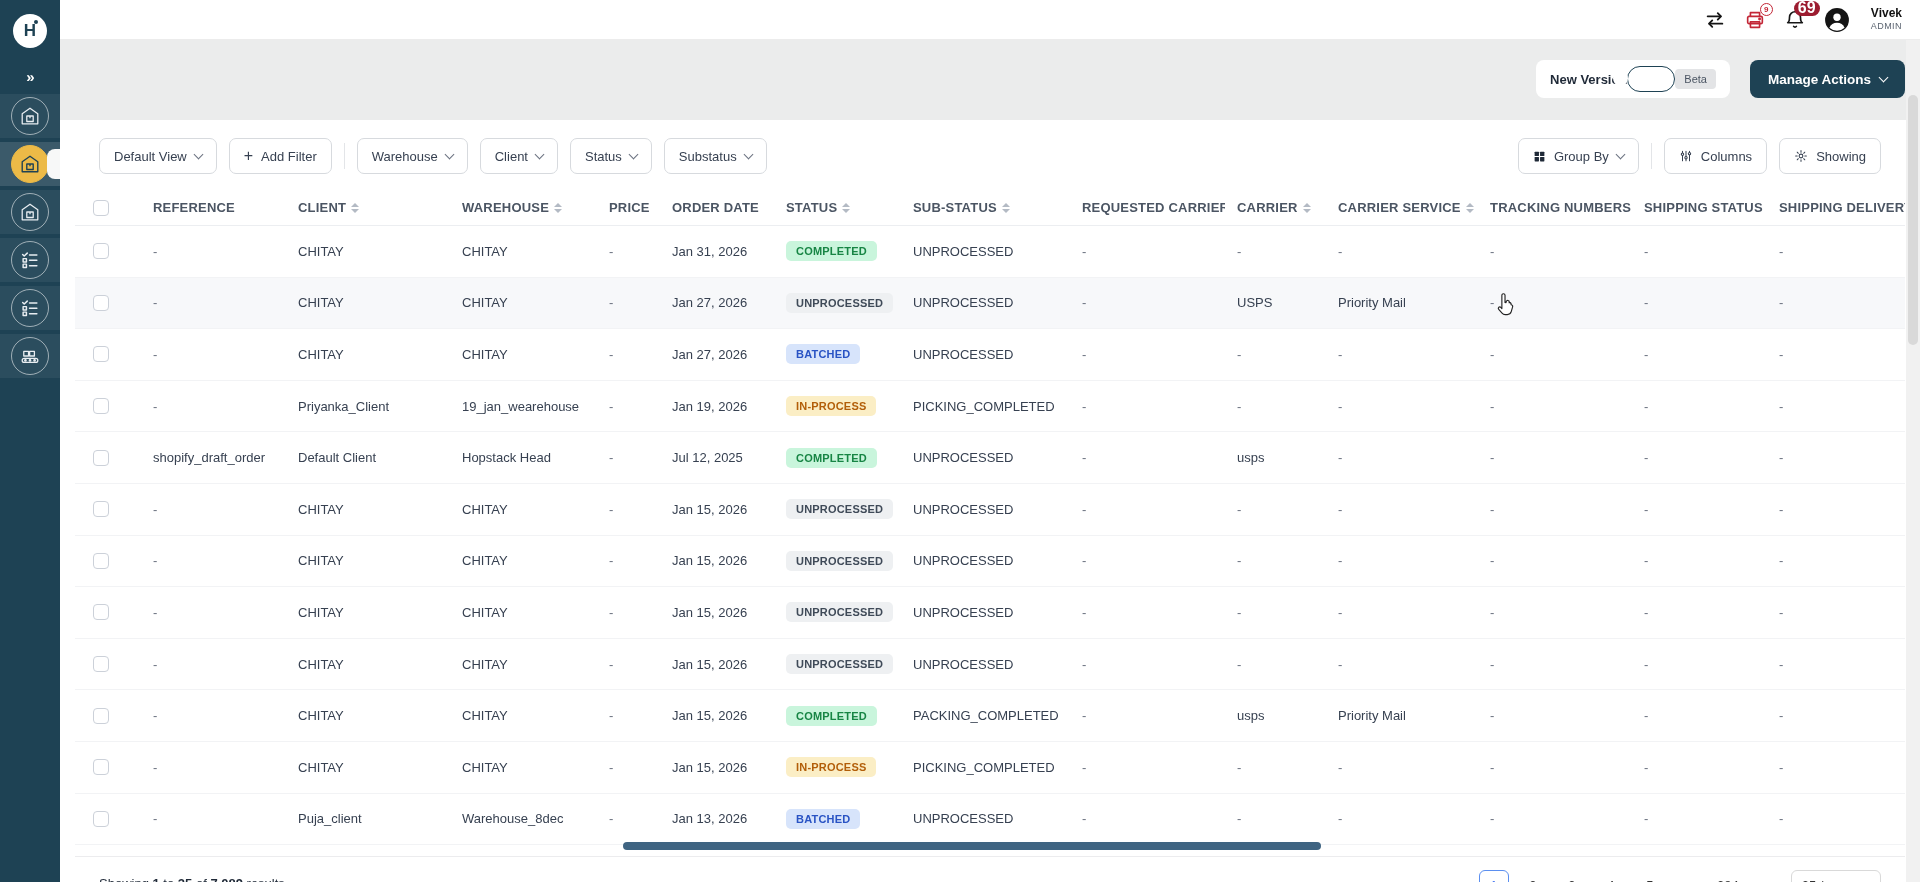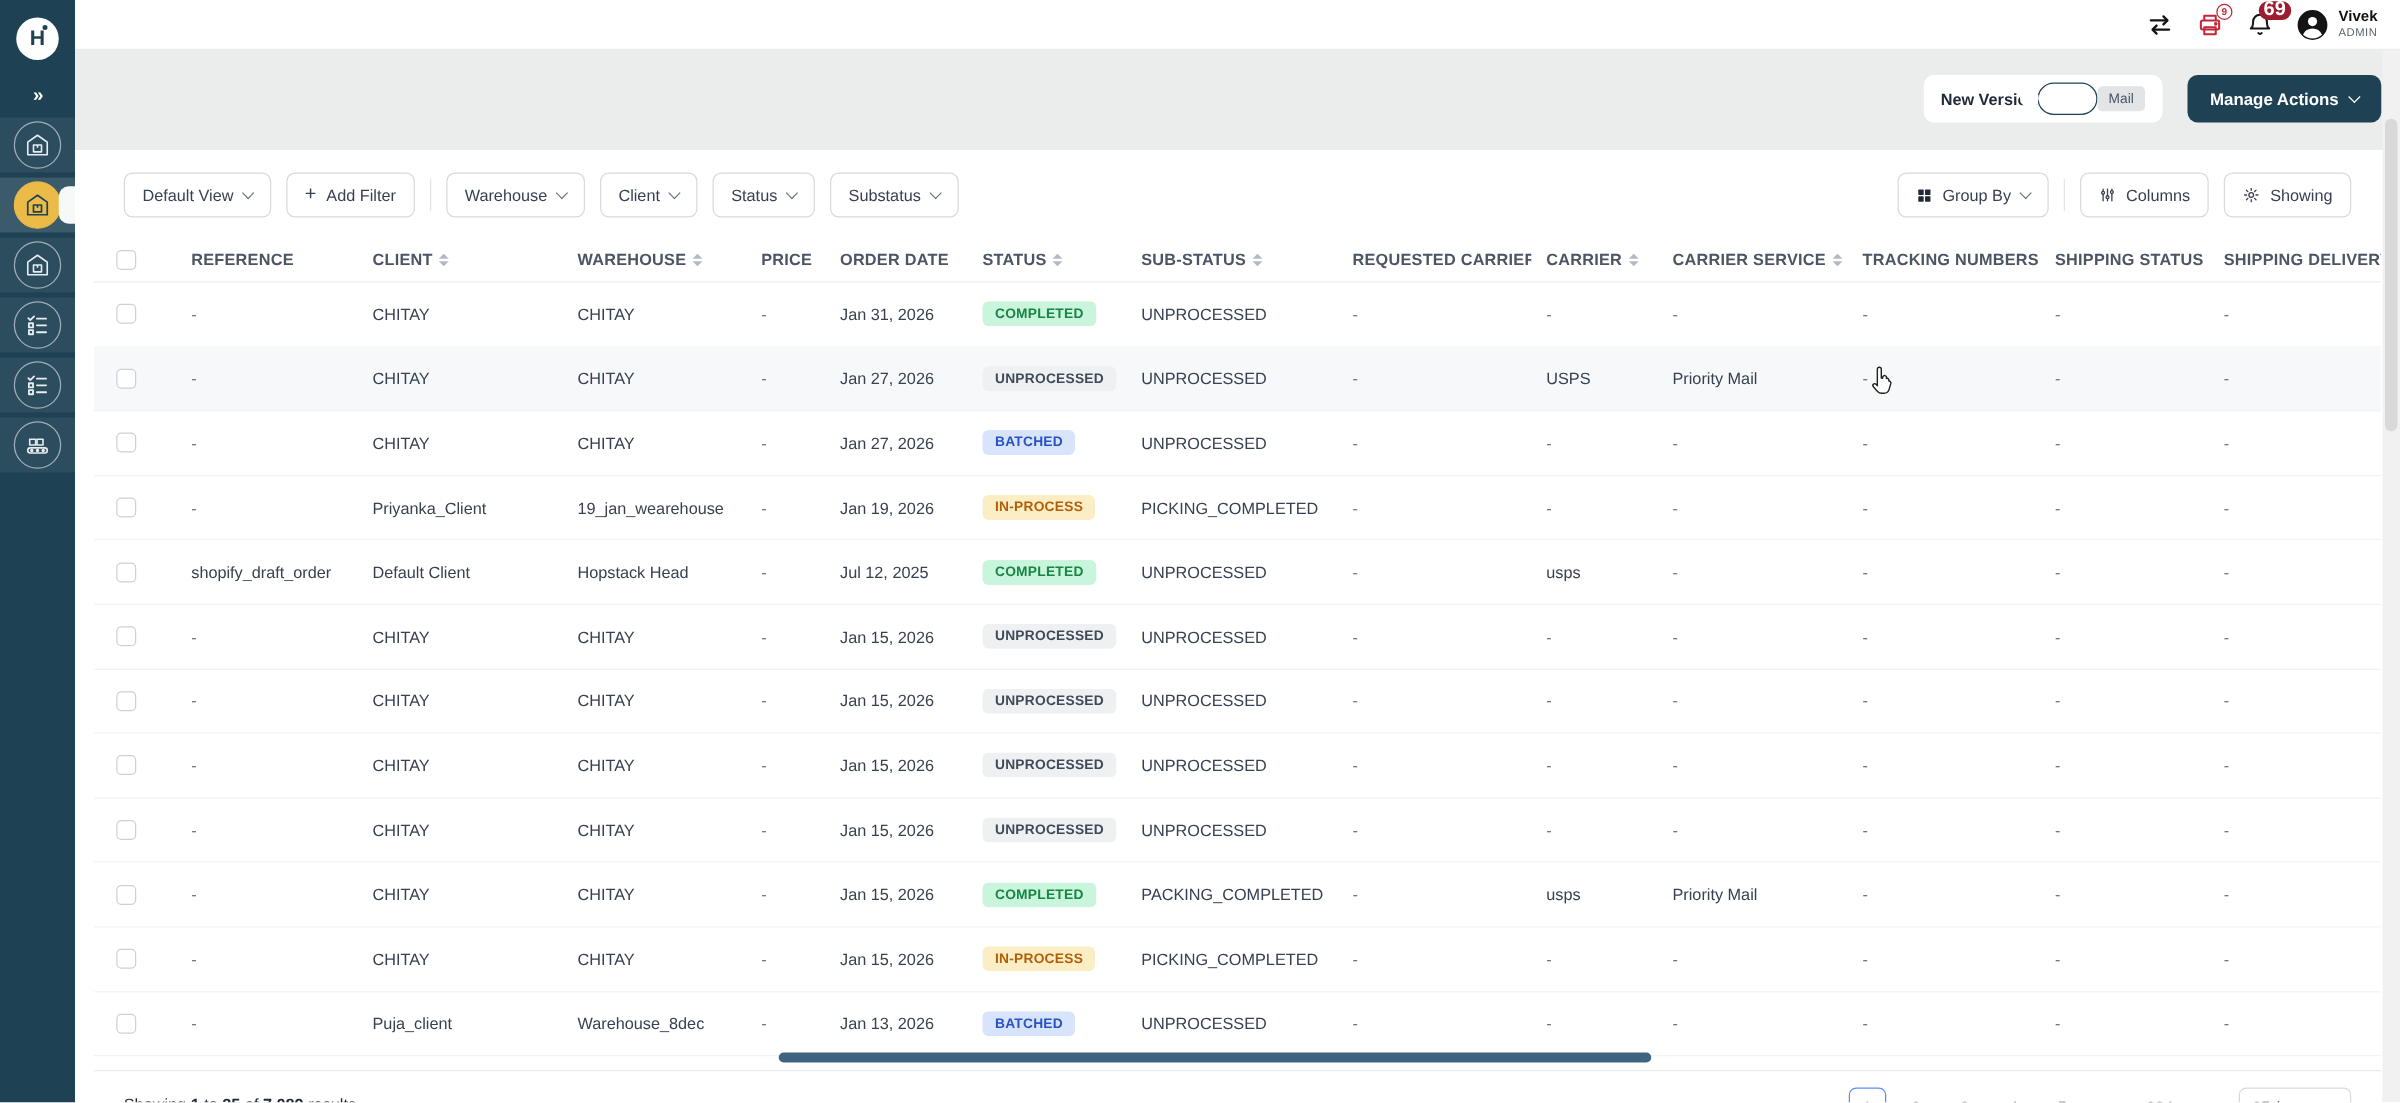--- a/index.html
+++ b/index.html
@@ -23,21 +23,21 @@
   .nav-notch { position:absolute; right:0; top:7px; width:13px; height:30px; background:#f7f8f8; border-radius:8px 0 0 8px; }
 
   
   .topbar { position:absolute; left:60px; top:0; width:1860px; height:40px; background:#fff; border-bottom:1px solid #ececec;
             display:flex; align-items:center; justify-content:flex-end; padding-right:18px; gap:18px; z-index:20; }
   .tb-icon { position:relative; display:flex; align-items:center; justify-content:center; cursor:pointer; }
   .printer-badge { position:absolute; top:-6px; right:-7px; width:13px; height:13px; border-radius:50%; background:#fff;
                    border:1.5px solid #c32636; color:#c32636; font-size:8px; font-weight:700; display:flex; align-items:center; justify-content:center; }
   .bell-badge { position:absolute; top:-8px; left:10px; min-width:24px; height:15px; border-radius:8px; background:#9c1c30;
                 color:#fff; font-size:16px; font-weight:700; display:flex; align-items:center; justify-content:center; padding:0 4px; }
-  .user-chip { display:flex; align-items:center; gap:8px; cursor:pointer; }
+  .user-chip { display:flex; align-items:center; gap:21px; cursor:pointer; }
   .user-meta { display:flex; flex-direction:column; line-height:1.15; }
   .user-name { font-size:12px; font-weight:700; color:#111; }
   .user-role { font-size:9px; color:#5b6470; letter-spacing:.4px; }
 
   
   .page-header { position:absolute; left:60px; top:40px; width:1860px; height:80px; background:#ebecec; }
   .page-title { position:absolute; left:15px; top:26px; font-size:20px; font-weight:700; color:#2e5068; }
   .nv-card { position:absolute; right:190px; top:20px; height:38px; background:#fff; border-radius:8px; display:flex;
              align-items:center; gap:0; padding:0 14px; }
   .nv-label { font-size:13px; color:#1f2937; font-weight:600; }
@@ -214,21 +214,21 @@
       <span class="user-name">Vivek</span>
       <span class="user-role">ADMIN</span>
     </span>
   </span>
 </header>
 
 <section class="page-header">
   <div class="nv-card">
     <span class="nv-label">New Version</span>
     <span class="toggle"><span class="toggle-track"><span class="toggle-knob"></span></span></span>
-    <span class="beta-badge">Mail</span>
+    <span class="beta-badge">Beta</span>
   </div>
   <button class="manage-btn">
     <span>Manage Actions</span>
     <span class="chev"></span>
   </button>
 </section>
 
 <main class="card">
 
   <div class="toolbar">

